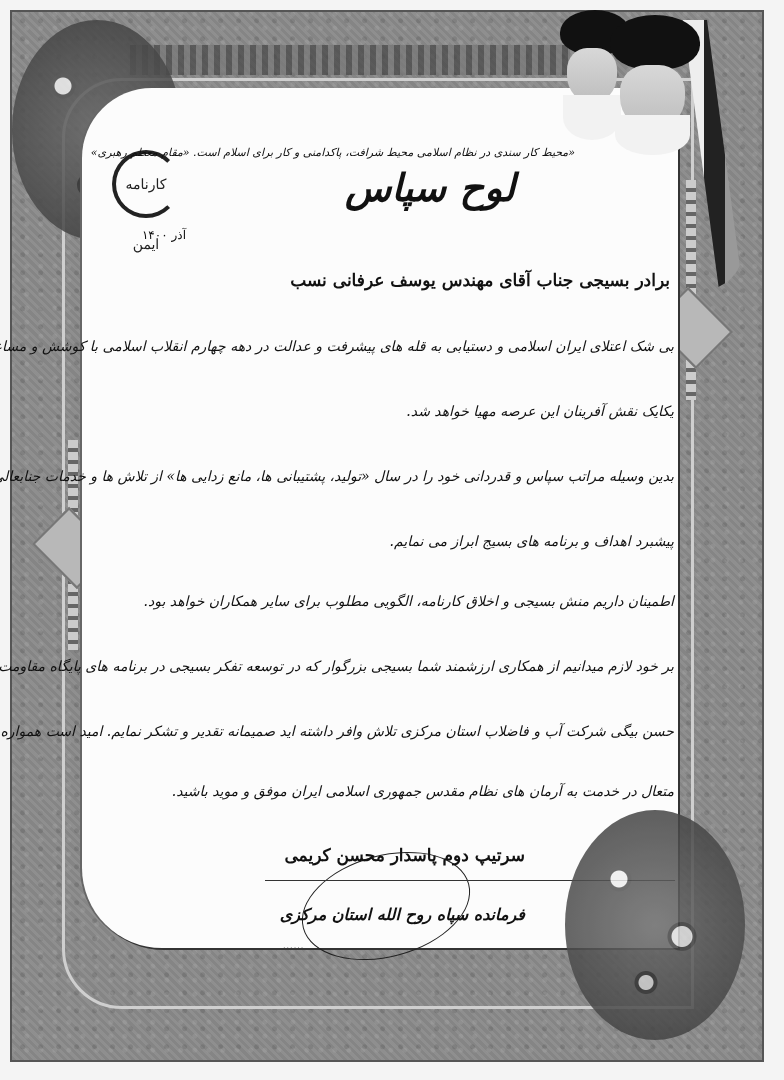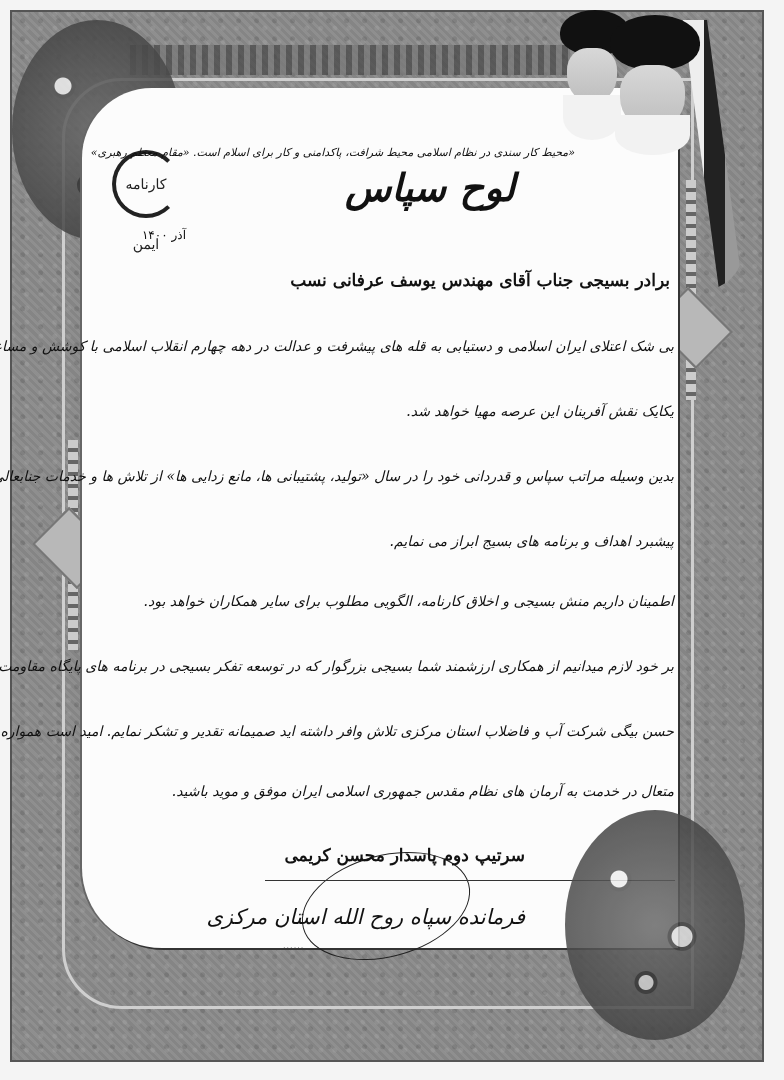--- a/index.html
+++ b/index.html
@@ -71,21 +71,21 @@
       font-size:14px; text-align:center; line-height:60px; color:#222;
       font-family:"DejaVu Serif", serif;
     }
     .text { direction:rtl; color:#111; font-family:"DejaVu Serif", serif; position:absolute; white-space:nowrap; }
     .motto { left:215px; top:105px; width:360px; font-size:11px; font-style:italic; text-align:right;margin-top:41px; }
     .date { left:116px; top:228px; width:70px; font-size:12px; }
     .title { left:320px; top:165px; width:220px; font-size:38px; font-weight:bold; text-align:center; font-style:italic; }
     .recipient { left:330px; top:270px; width:340px; font-size:17px; font-weight:bold; text-align:right; }
     .body-line { font-size:14px; font-style:italic; text-align:right; right:110px; }
     .sig1 { left:295px; top:845px; width:230px; font-size:17px; font-weight:bold; text-align:center; }
-    .sig2 { left:295px; top:905px; width:230px; font-size:21px; font-weight:normal; text-align:center; font-style:italic; }
+    .sig2 { left:295px; top:905px; width:230px; font-size:16px; font-weight:bold; text-align:center; font-style:italic; }
     .sig-line { position:absolute; left:265px; top:880px; width:410px; height:1px; background:#333; }
     .scribble {
       position:absolute; left:300px; top:855px; width:170px; height:100px;
       border:1.5px solid #222; border-radius:50%; transform:rotate(-15deg);
     }
     .dots { position:absolute; left:283px; top:941px; font-size:8px; color:#777; letter-spacing:1px; }
   </style>
 </head>
 <body>
 

